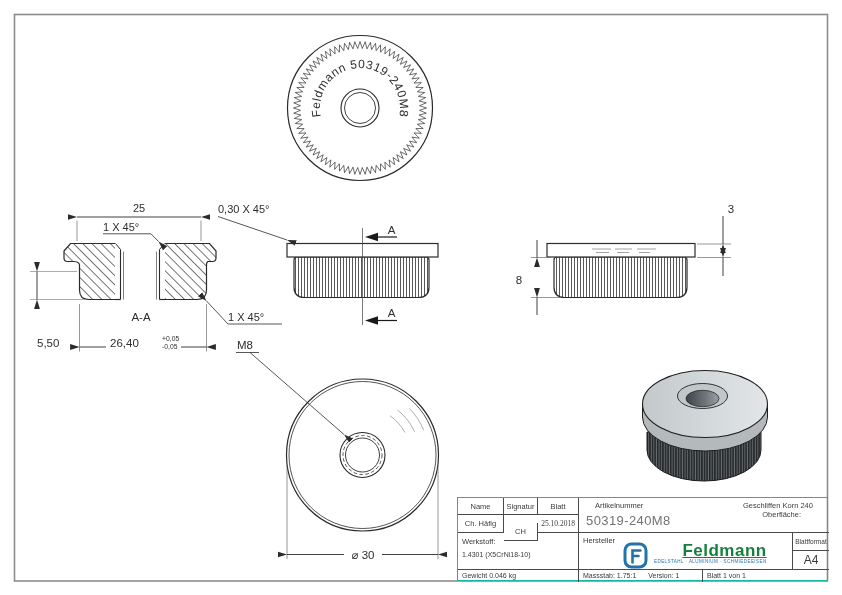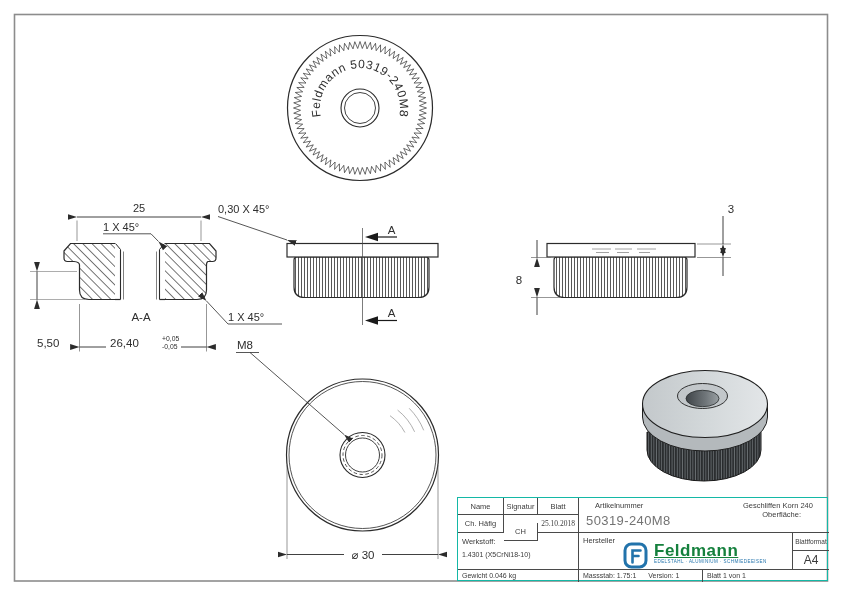--- a/index.html
+++ b/index.html
@@ -213,21 +213,21 @@
     <span class="lbl" style="position:absolute;right:-64px;top:3px;width:150px;">Geschliffen Korn 240</span>
     <span class="artnum" style="position:absolute;left:7px;top:15px;">50319-240M8</span>
   </div>
   <div class="cell br bb lbl ctr" style="left:0;top:17px;width:46px;height:18px;">Ch. Häfig</div>
   <div class="cell br bb lbl ctr" style="left:46px;top:17px;width:34px;height:18px;margin-top:8px;">CH</div>
   <div class="cell br bb lbl ctr" style="left:80px;top:17px;width:41px;height:18px;font-family:Liberation Serif, serif;">25.10.2018</div>
   <div class="cell br bb" style="left:0;top:35px;width:121px;height:37px;">
     <span class="lbl" style="position:absolute;left:4px;top:4px;">Werkstoff:</span>
     <span style="position:absolute;left:4px;top:18px;font-size:7px;">1.4301 (X5CrNi18-10)</span>
   </div>
-  <div class="cell br bb" style="left:121px;top:35px;width:214px;height:37px;">
+  <div class="cell br bb" style="left:121px;top:35px;width:214px;height:37px;text-align:right;">
     <span class="lbl" style="position:absolute;left:4px;top:3px;">Hersteller</span>
     <div class="logo-row">
       <svg width="25" height="27">
         <rect x="2" y="2" width="21" height="23" rx="6.5" fill="none" stroke="#2273ab" stroke-width="3"></rect>
         <path d="M9.5,20.5 V8.5 H17.5 M9.5,14 H15.5" stroke="#2273ab" stroke-width="2.6" fill="none" stroke-linecap="round"></path>
       </svg>
       <div class="logo-textcol">
         <div class="logo-word" style="color:#15803d;text-decoration:underline;">Feldmann</div>
         <div class="logo-tag" style="color:#2273ab;">EDELSTAHL · ALUMINIUM · SCHMIEDEEISEN</div>
       </div>

